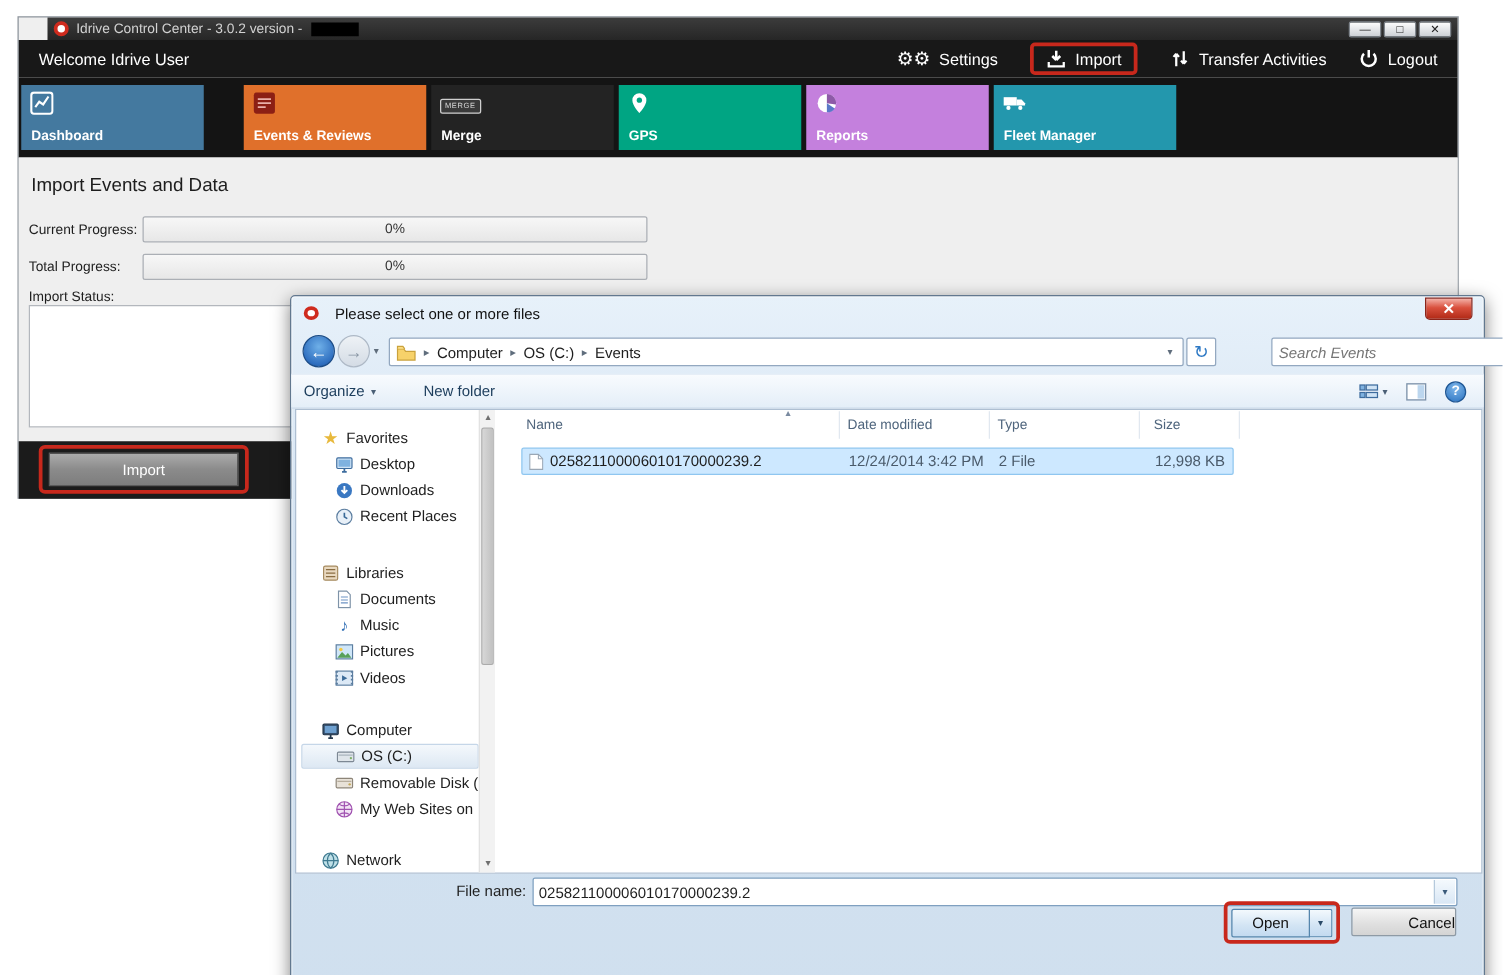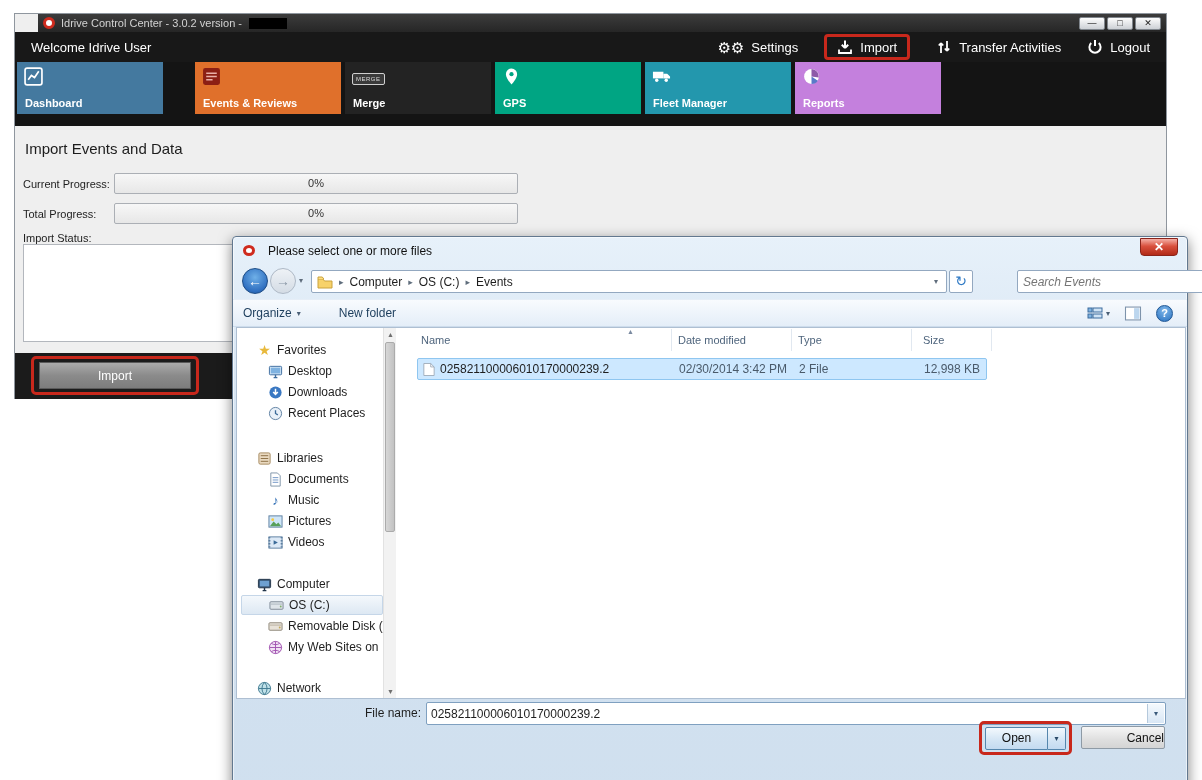--- a/index.html
+++ b/index.html
@@ -14,21 +14,21 @@
   .redacted { width:38px; height:11px; background:#000; margin-left:7px; }
   .win-btns { margin-left:auto; display:flex; gap:2px; }
   .win-btn { width:26px; height:13px; background:linear-gradient(#fdfdfd,#ccd0d5); border:1px solid #7f858c;
     border-radius:2px; font-size:9px; line-height:11px; text-align:center; color:#222; }
   .menubar { height:30px; background:#181818; display:flex; align-items:center; color:#fff; font-size:13px; padding:0 16px; }
   .menu-right { margin-left:auto; display:flex; align-items:center; gap:26px; }
   .menu-item { display:flex; align-items:center; gap:7px; cursor:default; }
   .menu-item svg { width:16px; height:16px; }
   .import-hl { border:3px solid #c8281c; border-radius:4px; padding:2px 10px; }
   .gear-glyph { font-size:15px; line-height:15px; color:#fff; }
-  .tiles { height:64px; background:#141414; display:flex; align-items:flex-start; padding:0 2px; gap:4px; }
+  .tiles { height:64px; background:#141414; display:flex; align-items:center; padding:0 2px; gap:4px; }
   .tile { width:146px; height:52px; position:relative; color:#fff; padding:5px 7px; }
   .tile .tlabel { position:absolute; left:8px; bottom:5px; font-size:11px; font-weight:bold; }
   .tile svg { width:19px; height:19px; }
   .merge-badge { display:inline-block; border:1px solid #cfcfcf; border-radius:2px; color:#dcdcdc;
     font-size:6px; padding:2px 3px; letter-spacing:.5px; background:#3a3a3a; }
 
   .mw-content { position:absolute; left:0; top:112px; width:100%; height:227px; background:#efefef; }
   .heading { position:absolute; left:10px; top:14px; font-size:15px; color:#1d1d1d; }
   .plabel { position:absolute; font-size:11px; color:#1d1d1d; }
   .pbar { position:absolute; width:404px; height:21px; border:1px solid #abafb5; border-radius:2px;
@@ -182,36 +182,36 @@
       <span class="merge-badge">MERGE</span>
       <span class="tlabel">Merge</span>
     </div>
     <div class="tile" style="background: rgb(0, 165, 131);">
       <svg viewBox="0 0 18 18">
         <path d="M9 1.5A5.3 5.3 0 0 1 14.3 7c0 3.8-5.3 9.5-5.3 9.5S3.7 10.8 3.7 7A5.3 5.3 0 0 1 9 1.5z" fill="#fff"></path>
         <circle cx="9" cy="6.8" r="2" fill="#00a583"></circle>
       </svg>
       <span class="tlabel">GPS</span>
     </div>
+    <div class="tile" style="background: rgb(196, 128, 221);">
+      <svg viewBox="0 0 18 18">
+        <circle cx="9" cy="9" r="7" fill="#fff"></circle>
+        <path d="M9 9V2a7 7 0 0 1 6.9 8z" fill="#8e5aa8"></path>
+        <path d="M9 9l6 4a7 7 0 0 1-6 3z" fill="#5a79c8"></path>
+      </svg>
+      <span class="tlabel">Reports</span>
+    </div>
     <div class="tile" style="background: rgb(35, 151, 173);">
       <svg viewBox="0 0 20 14">
         <rect x="1" y="2" width="11" height="7" fill="#fff"></rect>
         <path d="M12 4h4l3 3v2h-7z" fill="#fff"></path>
         <circle cx="5" cy="11" r="1.8" fill="#fff"></circle>
         <circle cx="15" cy="11" r="1.8" fill="#fff"></circle>
       </svg>
       <span class="tlabel">Fleet Manager</span>
-    </div>
-    <div class="tile" style="background: rgb(196, 128, 221);">
-      <svg viewBox="0 0 18 18">
-        <circle cx="9" cy="9" r="7" fill="#fff"></circle>
-        <path d="M9 9V2a7 7 0 0 1 6.9 8z" fill="#8e5aa8"></path>
-        <path d="M9 9l6 4a7 7 0 0 1-6 3z" fill="#5a79c8"></path>
-      </svg>
-      <span class="tlabel">Reports</span>
     </div>
   </div>
 
   <div class="mw-content">
     <div class="heading">Import Events and Data</div>
     <div class="plabel" style="left:8px; top:52px;">Current Progress:</div>
     <div class="pbar" style="left:99px; top:47px;">0%</div>
     <div class="plabel" style="left:8px; top:82px;">Total Progress:</div>
     <div class="pbar" style="left:99px; top:77px;">0%</div>
     <div class="plabel" style="left:8px; top:106px;">Import Status:</div>
@@ -408,21 +408,21 @@
       <span class="col-sep" style="left:514px"></span>
       <span class="col-sep" style="left:594px"></span>
     </div>
 
     <div class="file-row">
       <svg viewBox="0 0 14 16">
         <path d="M1 1h8l4 4v10H1z" fill="#fff" stroke="#9aa7b5"></path>
         <path d="M9 1v4h4" fill="none" stroke="#9aa7b5"></path>
       </svg>
       <span class="cell" style="left:22px">025821100006010170000239.2</span>
-      <span class="cell meta" style="left:261px">02/30/2014 3:42 PM</span>
+      <span class="cell meta" style="left:261px">12/24/2014 3:42 PM</span>
       <span class="cell meta" style="left:381px">2 File</span>
       <span class="cell meta" style="right:6px">12,998 KB</span>
     </div>
   </div>
 
   <div class="dlg-footer">
     <div class="fn-label">File name:</div>
     <div class="fn-combo">
       <input type="text" value="025821100006010170000239.2" style="">
       <span class="combo-arrow">▾</span>

